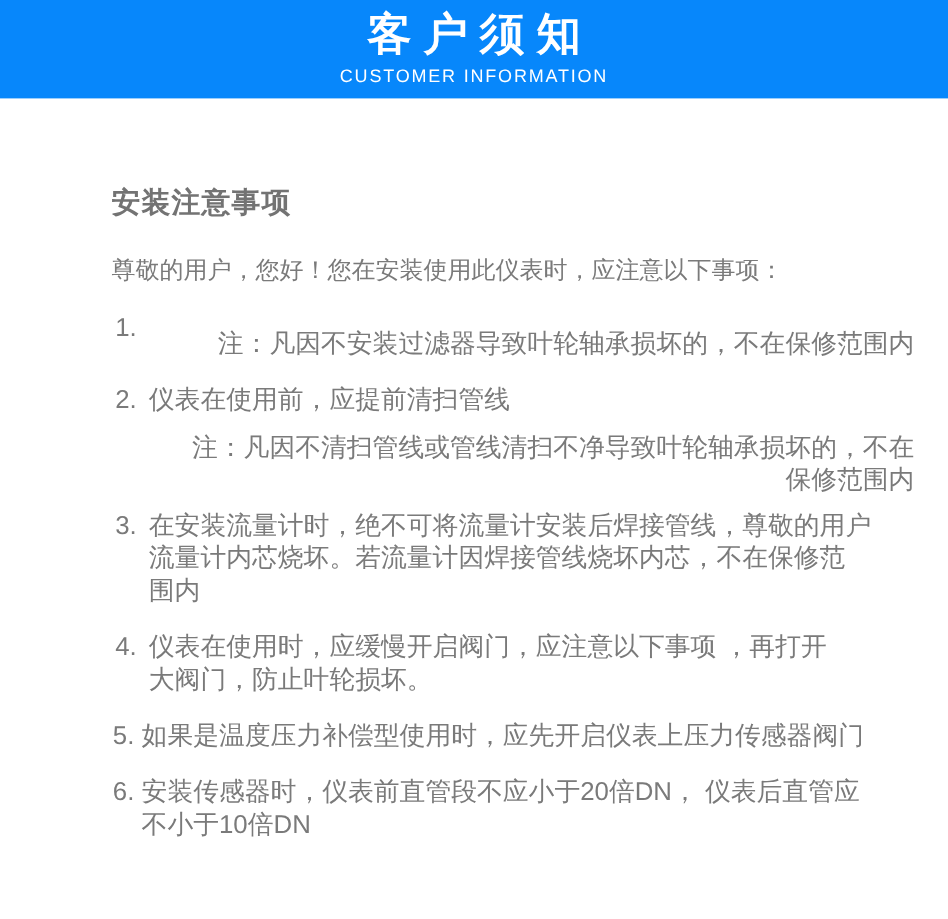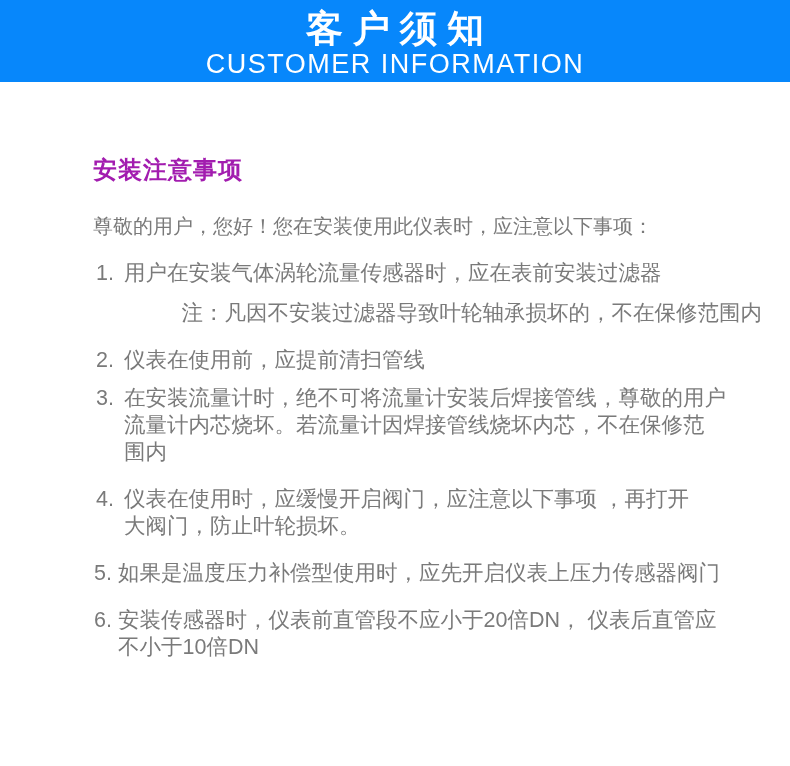--- a/index.html
+++ b/index.html
@@ -19,21 +19,21 @@
   }
   .banner-title {
     padding-top: 7px;
     font-size: 37px;
     font-weight: bold;
     line-height: 44px;
     letter-spacing: 10px;
     text-indent: 10px;
   }
   .banner-subtitle {
-    font-size: 27px;
+    font-size: 15px;
     line-height: 26px;
     letter-spacing: 1.5px;
   }
   .content {
     padding: 0 28px 0 93px;
     color: #7a7a7a;
   }
   .heading {
     margin: 0;
     padding-top: 74px;
@@ -76,36 +76,37 @@
 </style>
 </head>
 <body>
 
 <header class="banner" style="background: rgb(7, 135, 251); color: rgb(255, 255, 255);">
   <div class="banner-title">客户须知</div>
   <div class="banner-subtitle">CUSTOMER INFORMATION</div>
 </header>
 
 <main class="content" style="color: rgb(122, 122, 122);">
-  <h1 class="heading" style="color: #a21caf;">安装注意事项</h1>
+  <h1 class="heading" style="color: #737373;">安装注意事项</h1>
   <p class="intro">尊敬的用户，您好！您在安装使用此仪表时，应注意以下事项：</p>
 
   <ol class="items">
     <li class="item">
       <span class="num">1.</span>
       <div class="item-body">
-        <div class="text">用户在安装气体涡轮流量传感器时，应在表前安装过滤器</div>
         <div class="note">注：凡因不安装过滤器导致叶轮轴承损坏的，不在保修范围内</div>
       </div>
     </li>
 
     <li class="item">
       <span class="num">2.</span>
       <div class="item-body">
         <div class="text">仪表在使用前，应提前清扫管线</div>
+        <div class="note">注：凡因不清扫管线或管线清扫不净导致叶轮轴承损坏的，不在
+保修范围内</div>
       </div>
     </li>
 
     <li class="item mt-sm">
       <span class="num">3.</span>
       <div class="item-body">
         <div class="text">在安装流量计时，绝不可将流量计安装后焊接管线，尊敬的用户
 流量计内芯烧坏。若流量计因焊接管线烧坏内芯，不在保修范
 围内</div>
       </div>

